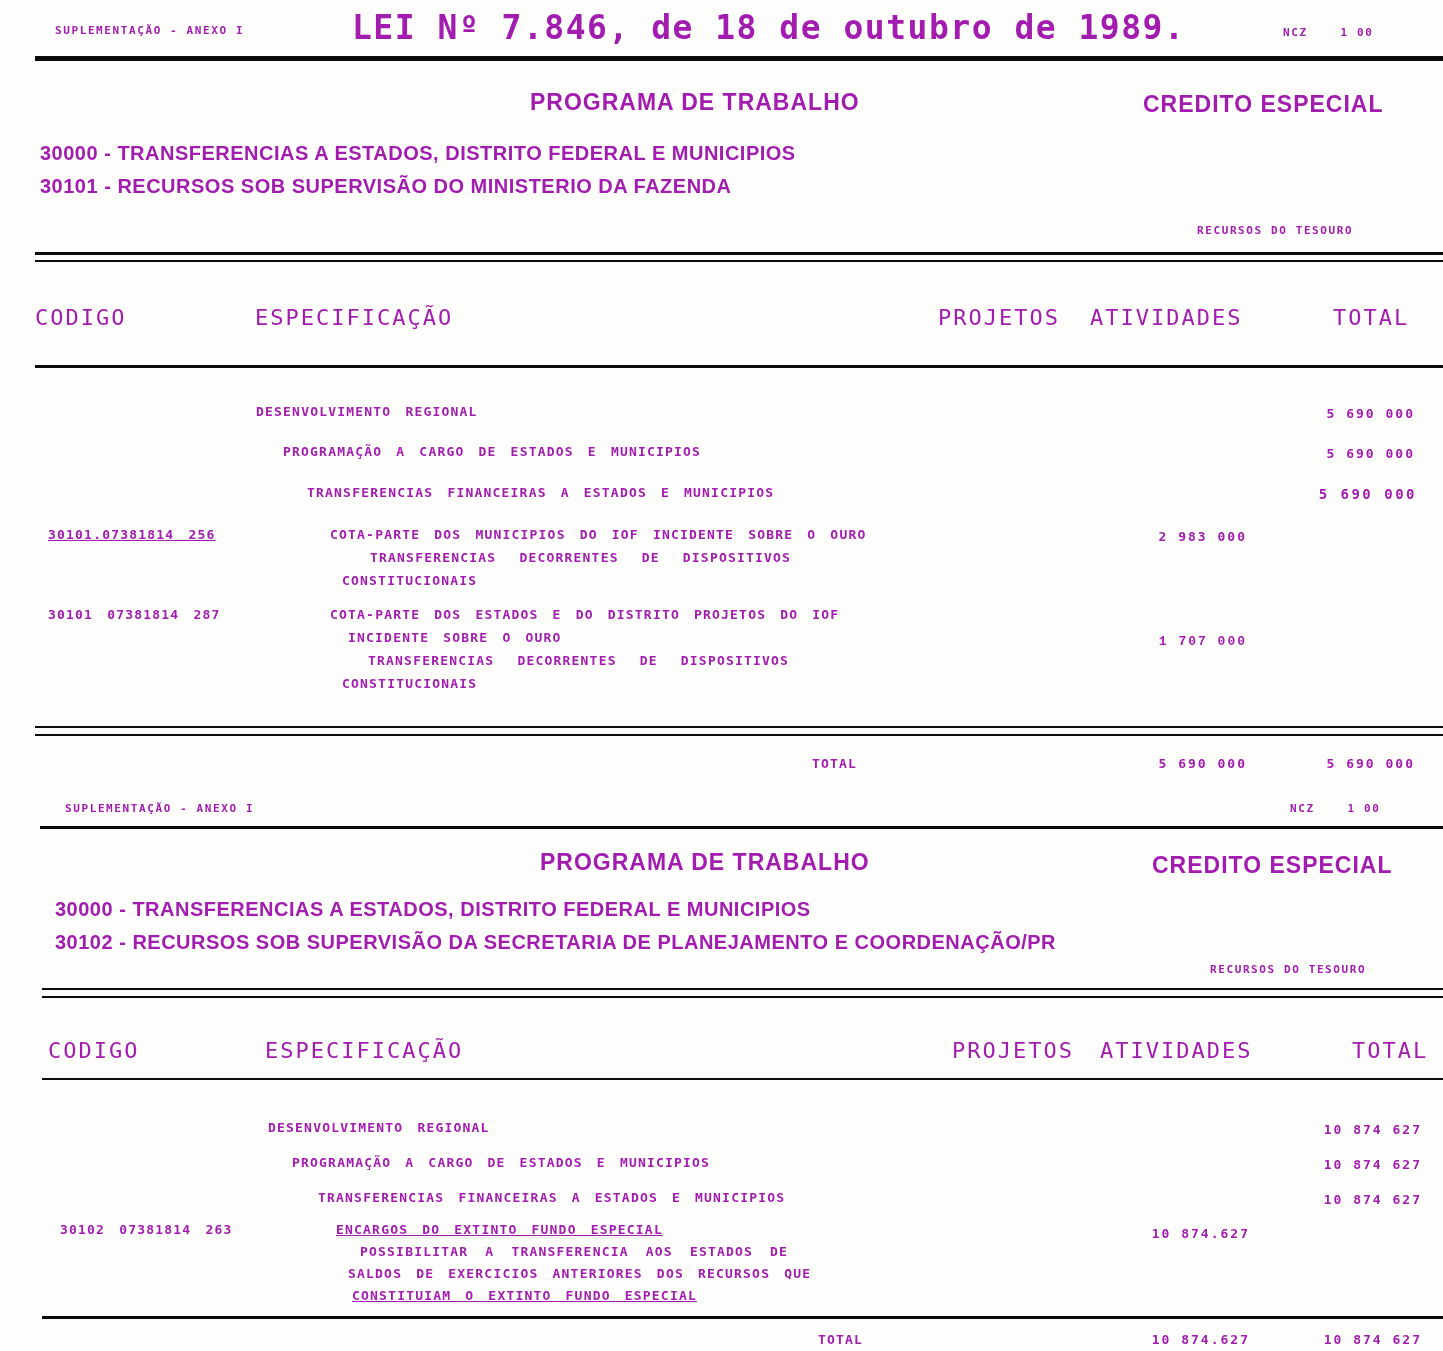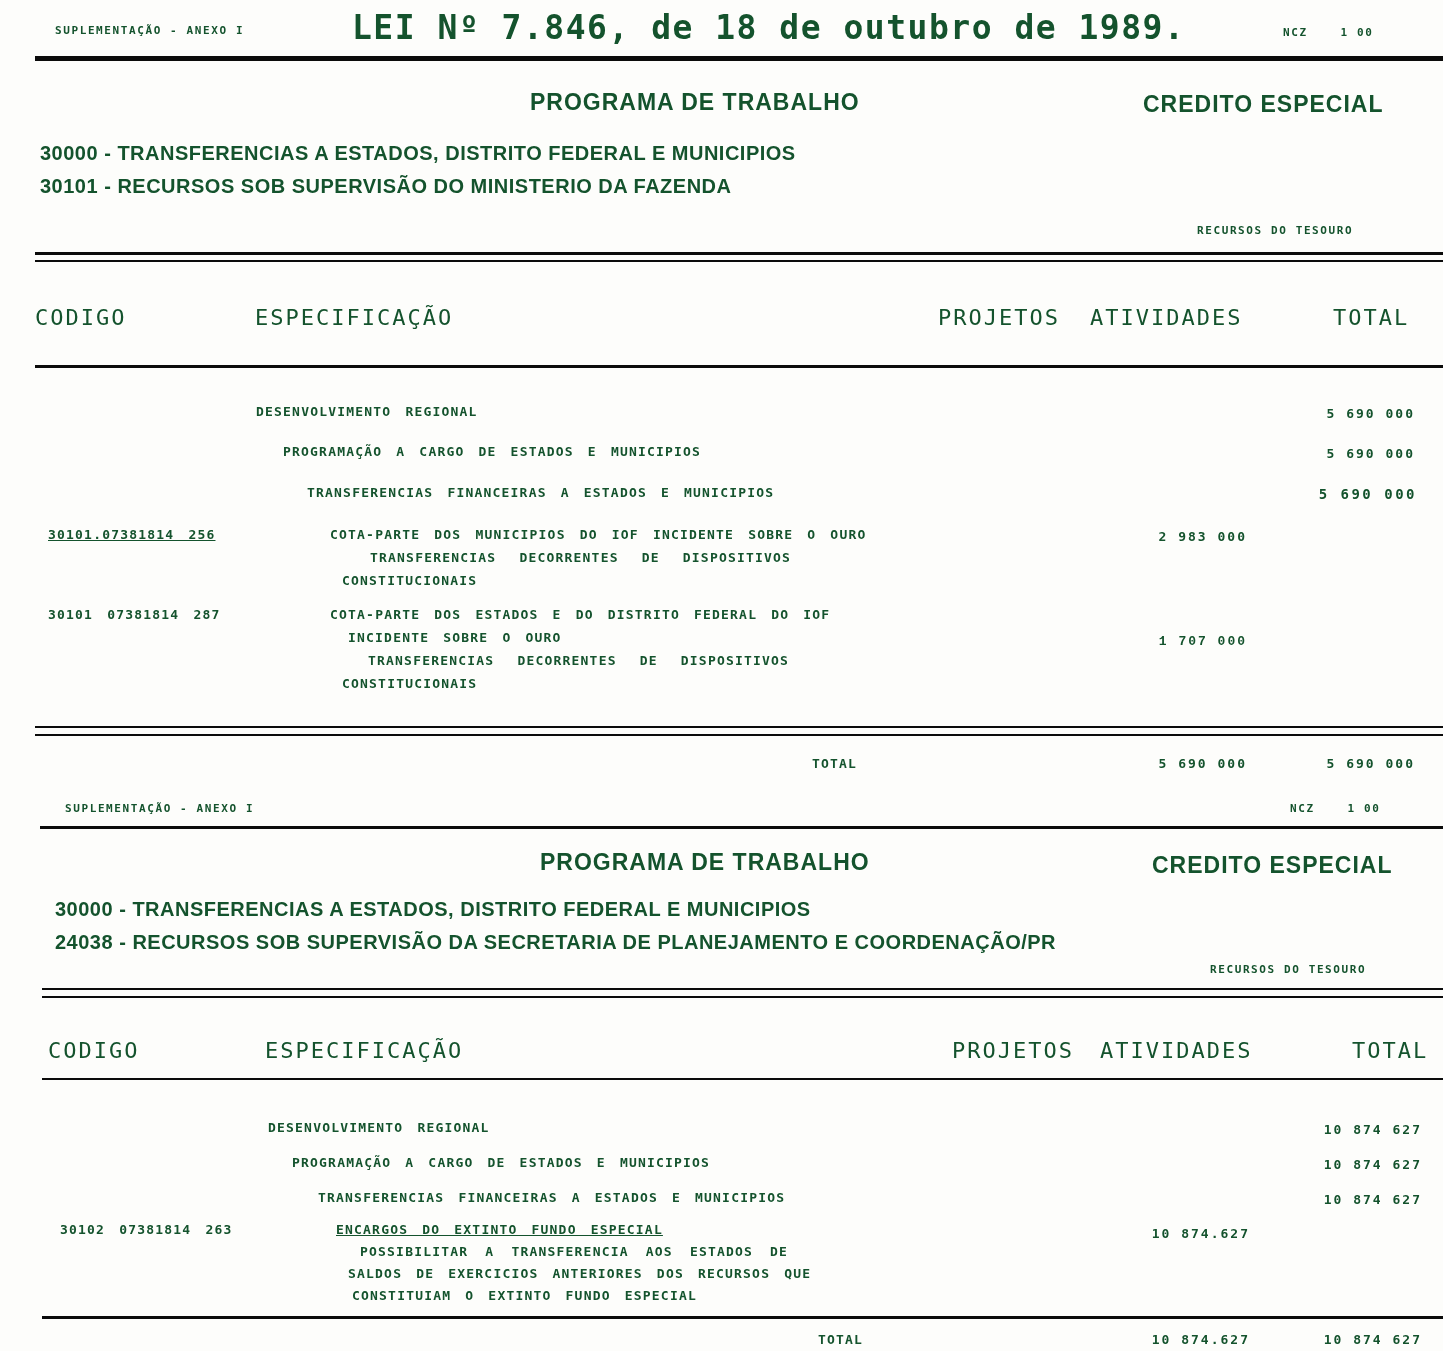--- a/index.html
+++ b/index.html
@@ -1,21 +1,21 @@
 <!DOCTYPE html>
 <html><head>
 <meta charset="utf-8">
 <style>
   html,body{margin:0;padding:0;background:#e8e8e4;}
   .page{
     position:relative;
     width:1443px;height:1351px;
     margin:0 auto;
     background:#fdfdfb;
-    color:#14532d;
+    color:#a21caf;
     font-family:"DejaVu Sans Mono","Liberation Mono",monospace;
     overflow:hidden;
   }
   .abs{position:absolute;white-space:pre;}
   
   .tiny{font-size:11px;font-weight:bold;letter-spacing:1.6px;}
   .law-title{font-size:33px;font-weight:bold;letter-spacing:1.5px;font-family:"DejaVu Sans Mono",monospace;}
   .h-prog{font-size:23px;font-weight:bold;letter-spacing:1px;font-family:"Liberation Sans",sans-serif;transform:scaleY(1.08);}
   .h-org{font-size:20px;font-weight:bold;letter-spacing:.5px;font-family:"Liberation Sans",sans-serif;}
   .colhead{font-size:22px;font-weight:normal;letter-spacing:2px;}
@@ -64,42 +64,42 @@
   <span class="abs cell" style="left:307px;top:485px;">TRANSFERENCIAS FINANCEIRAS A ESTADOS E MUNICIPIOS</span>
   <span class="abs num num-heavy" style="right:26px;top:486px;">5 690 000</span>
 
   <span class="abs cell" style="left:48px;top:527px;text-decoration:underline;">30101.07381814 256</span>
   <span class="abs cell" style="left:330px;top:527px;">COTA-PARTE DOS MUNICIPIOS DO IOF INCIDENTE SOBRE O OURO</span>
   <span class="abs cell spread" style="left:370px;top:550px;">TRANSFERENCIAS DECORRENTES DE DISPOSITIVOS</span>
   <span class="abs cell" style="left:342px;top:573px;">CONSTITUCIONAIS</span>
   <span class="abs num" style="right:196px;top:529px;">2 983 000</span>
 
   <span class="abs cell" style="left:48px;top:607px;">30101 07381814 287</span>
-  <span class="abs cell" style="left:330px;top:607px;">COTA-PARTE DOS ESTADOS E DO DISTRITO FEDERAL DO IOF</span>
+  <span class="abs cell" style="left:330px;top:607px;">COTA-PARTE DOS ESTADOS E DO DISTRITO PROJETOS DO IOF</span>
   <span class="abs cell" style="left:348px;top:630px;">INCIDENTE SOBRE O OURO</span>
   <span class="abs cell spread" style="left:368px;top:653px;">TRANSFERENCIAS DECORRENTES DE DISPOSITIVOS</span>
   <span class="abs cell" style="left:342px;top:676px;">CONSTITUCIONAIS</span>
   <span class="abs num" style="right:196px;top:634px;font-family:Liberation Mono, monospace;">1 707 000</span>
 
   <div class="rule" style="top:726px;height:2px;"></div>
   <div class="rule" style="top:734px;height:2px;"></div>
 
   <span class="abs cell" style="left:812px;top:756px;">TOTAL</span>
   <span class="abs num" style="right:196px;top:756px;">5 690 000</span>
   <span class="abs num" style="right:28px;top:756px;">5 690 000</span>
 
   <span class="abs tiny" style="left:65px;top:802px;">SUPLEMENTAÇÃO - ANEXO I</span>
   <span class="abs tiny" style="left:1290px;top:802px;">NCZ    1 00</span>
   <div class="rule" style="top:826px;height:3px;left:40px;"></div>
 
   <span class="abs h-prog" style="left:540px;top:848px;">PROGRAMA DE TRABALHO</span>
   <span class="abs h-prog" style="left:1152px;top:851px;">CREDITO ESPECIAL</span>
 
   <span class="abs h-org" style="left:55px;top:898px;">30000 - TRANSFERENCIAS A ESTADOS, DISTRITO FEDERAL E MUNICIPIOS</span>
-  <span class="abs h-org" style="left:55px;top:931px;">24038 - RECURSOS SOB SUPERVISÃO DA SECRETARIA DE PLANEJAMENTO E COORDENAÇÃO/PR</span>
+  <span class="abs h-org" style="left:55px;top:931px;">30102 - RECURSOS SOB SUPERVISÃO DA SECRETARIA DE PLANEJAMENTO E COORDENAÇÃO/PR</span>
 
   <span class="abs tiny" style="left:1210px;top:963px;">RECURSOS DO TESOURO</span>
 
   <div class="rule" style="top:988px;height:2px;left:42px;"></div>
   <div class="rule" style="top:996px;height:2px;left:42px;"></div>
 
   <span class="abs colhead" style="left:48px;top:1038px;">CODIGO</span>
   <span class="abs colhead" style="left:265px;top:1038px;">ESPECIFICAÇÃO</span>
   <span class="abs colhead" style="left:952px;top:1038px;">PROJETOS</span>
   <span class="abs colhead" style="left:1100px;top:1038px;">ATIVIDADES</span>
@@ -112,21 +112,21 @@
   <span class="abs cell" style="left:292px;top:1155px;">PROGRAMAÇÃO A CARGO DE ESTADOS E MUNICIPIOS</span>
   <span class="abs num" style="right:21px;top:1157px;">10 874 627</span>
 
   <span class="abs cell" style="left:318px;top:1190px;">TRANSFERENCIAS FINANCEIRAS A ESTADOS E MUNICIPIOS</span>
   <span class="abs num" style="right:21px;top:1192px;">10 874 627</span>
 
   <span class="abs cell" style="left:60px;top:1222px;">30102 07381814 263</span>
   <span class="abs cell" style="left:336px;top:1222px;text-decoration:underline;">ENCARGOS DO EXTINTO FUNDO ESPECIAL</span>
   <span class="abs cell spread-sm" style="left:360px;top:1244px;">POSSIBILITAR A TRANSFERENCIA AOS ESTADOS DE</span>
   <span class="abs cell" style="left:348px;top:1266px;">SALDOS DE EXERCICIOS ANTERIORES DOS RECURSOS QUE</span>
-  <span class="abs cell" style="left:352px;top:1288px;">CONSTITUIAM O EXTINTO FUNDO ESPECIAL</span>
+  <span class="abs cell" style="left:352px;top:1288px;text-decoration:underline;">CONSTITUIAM O EXTINTO FUNDO ESPECIAL</span>
   <span class="abs num" style="right:193px;top:1226px;">10 874.627</span>
 
   <div class="rule" style="top:1316px;height:3px;left:42px;"></div>
 
   <span class="abs cell" style="left:818px;top:1332px;">TOTAL</span>
   <span class="abs num" style="right:193px;top:1332px;">10 874.627</span>
   <span class="abs num" style="right:21px;top:1332px;">10 874 627</span>
 
 </div>
 

